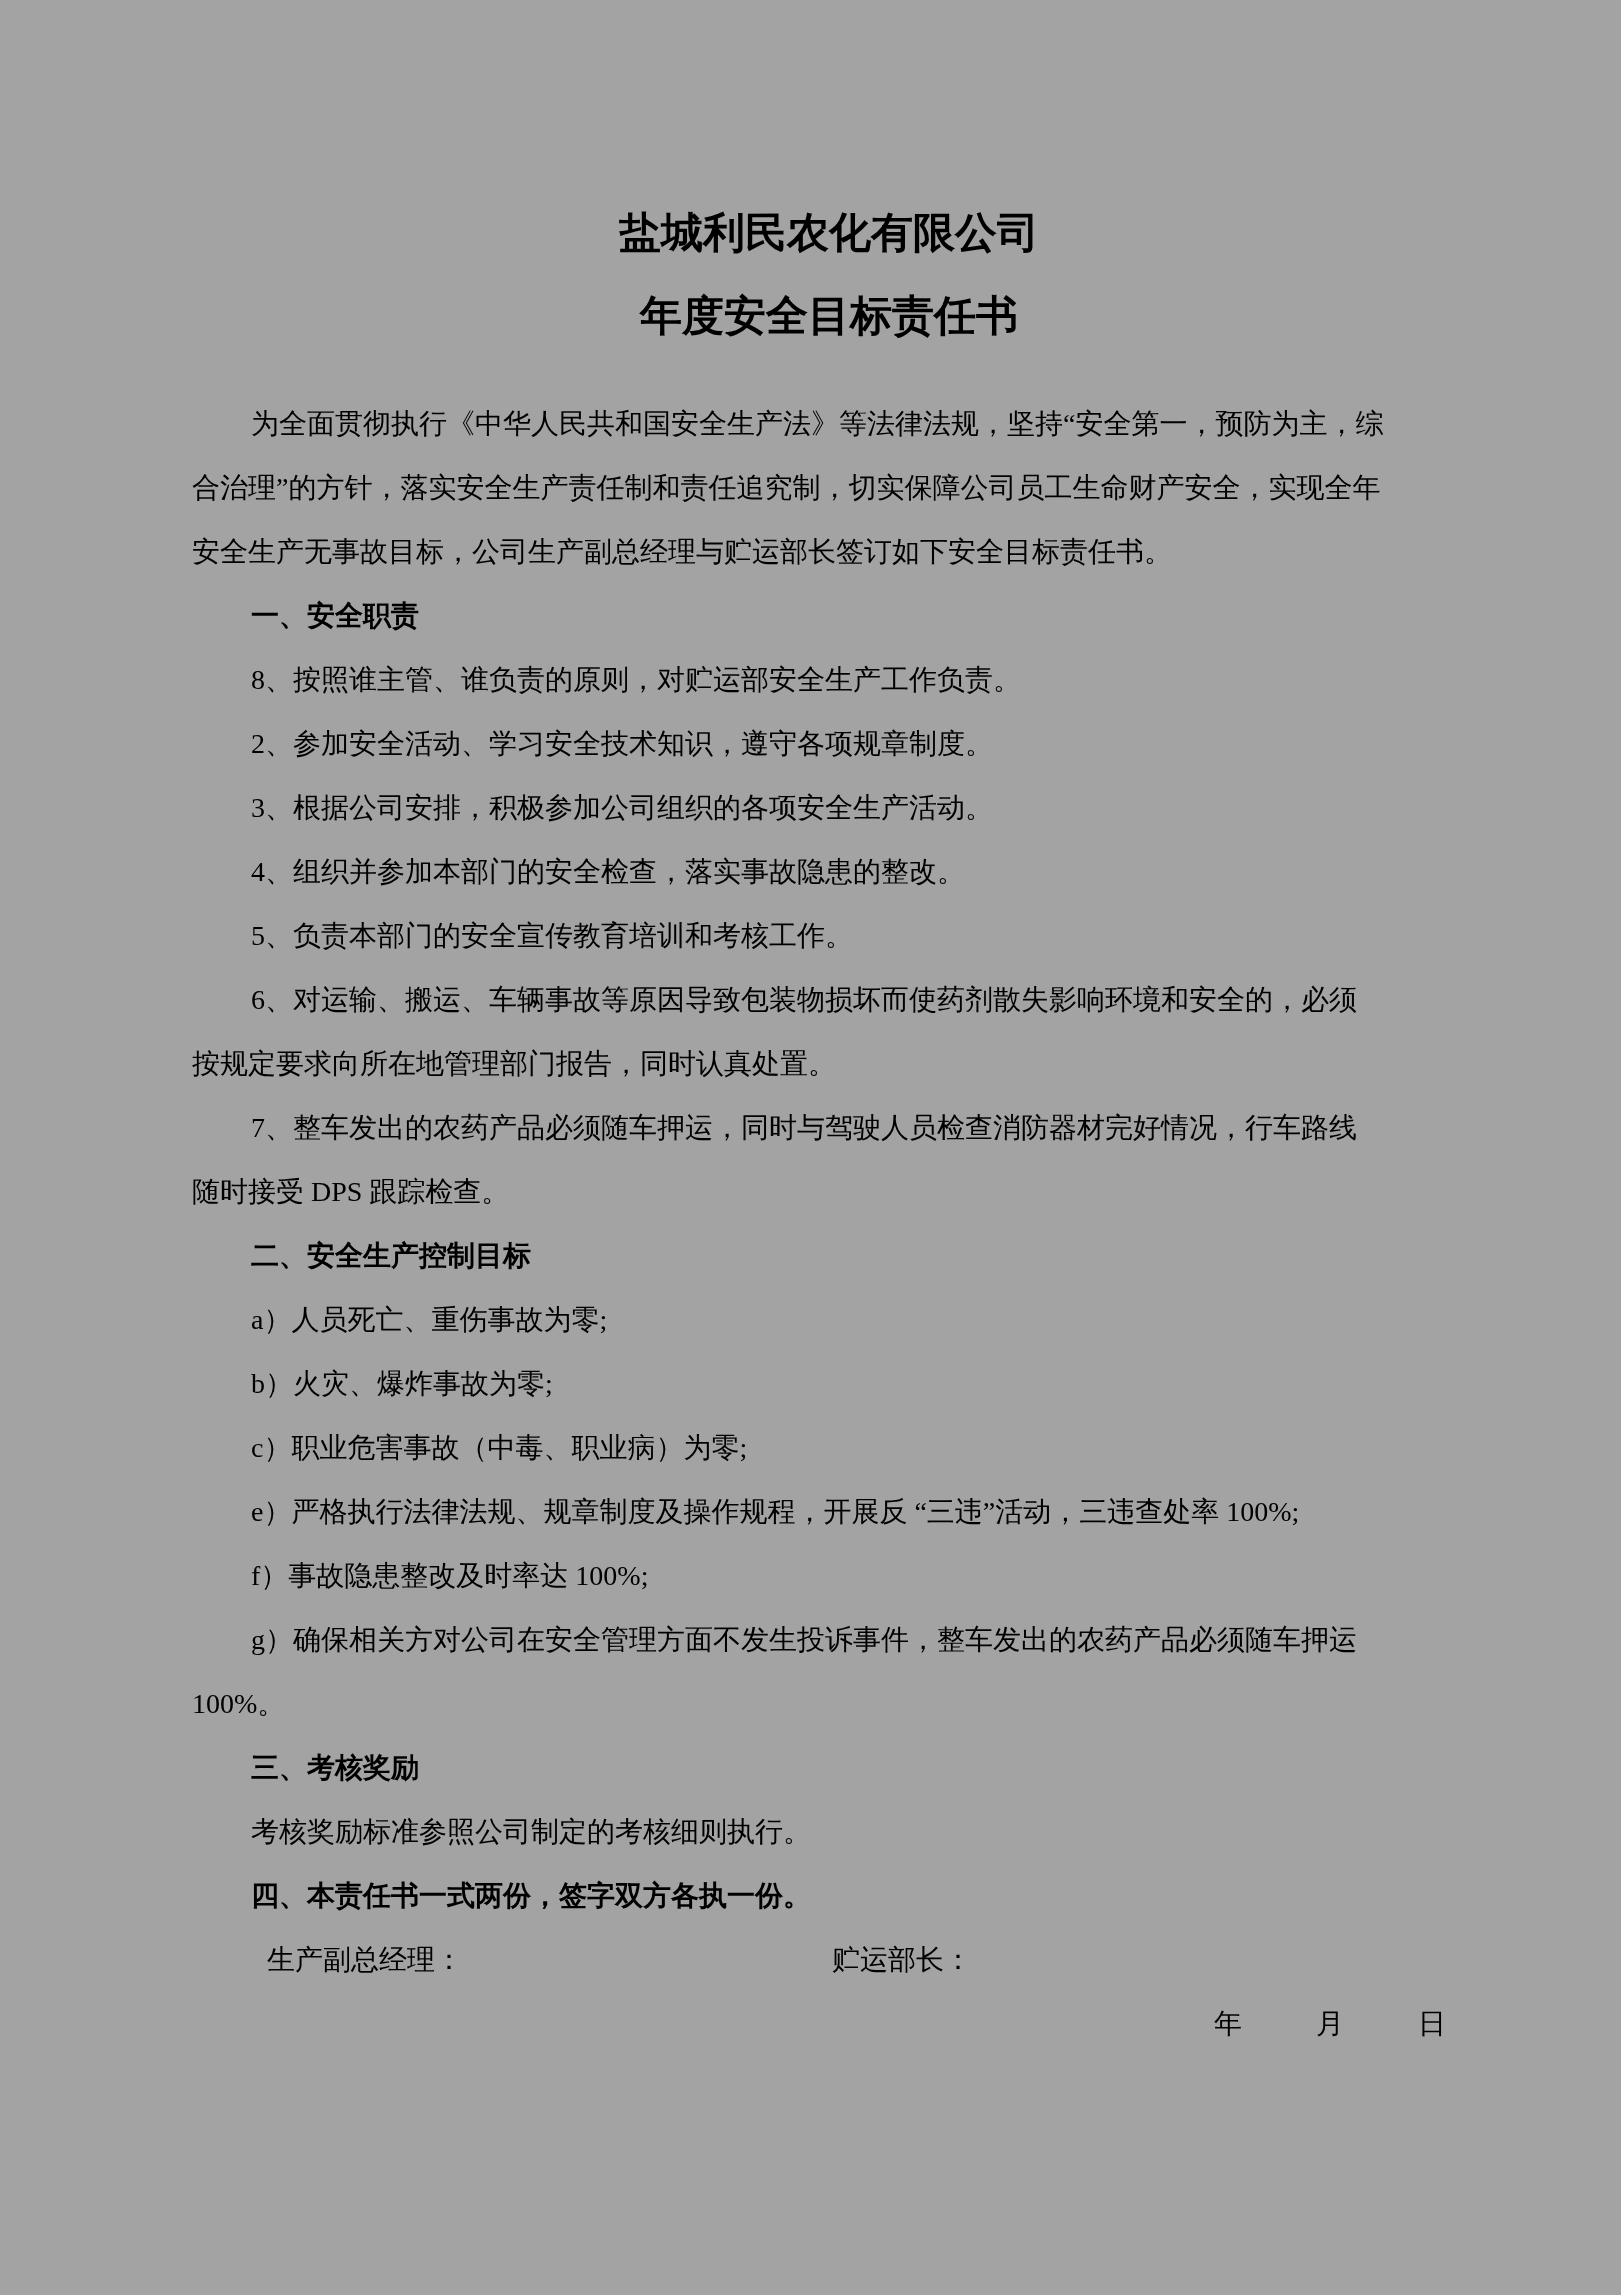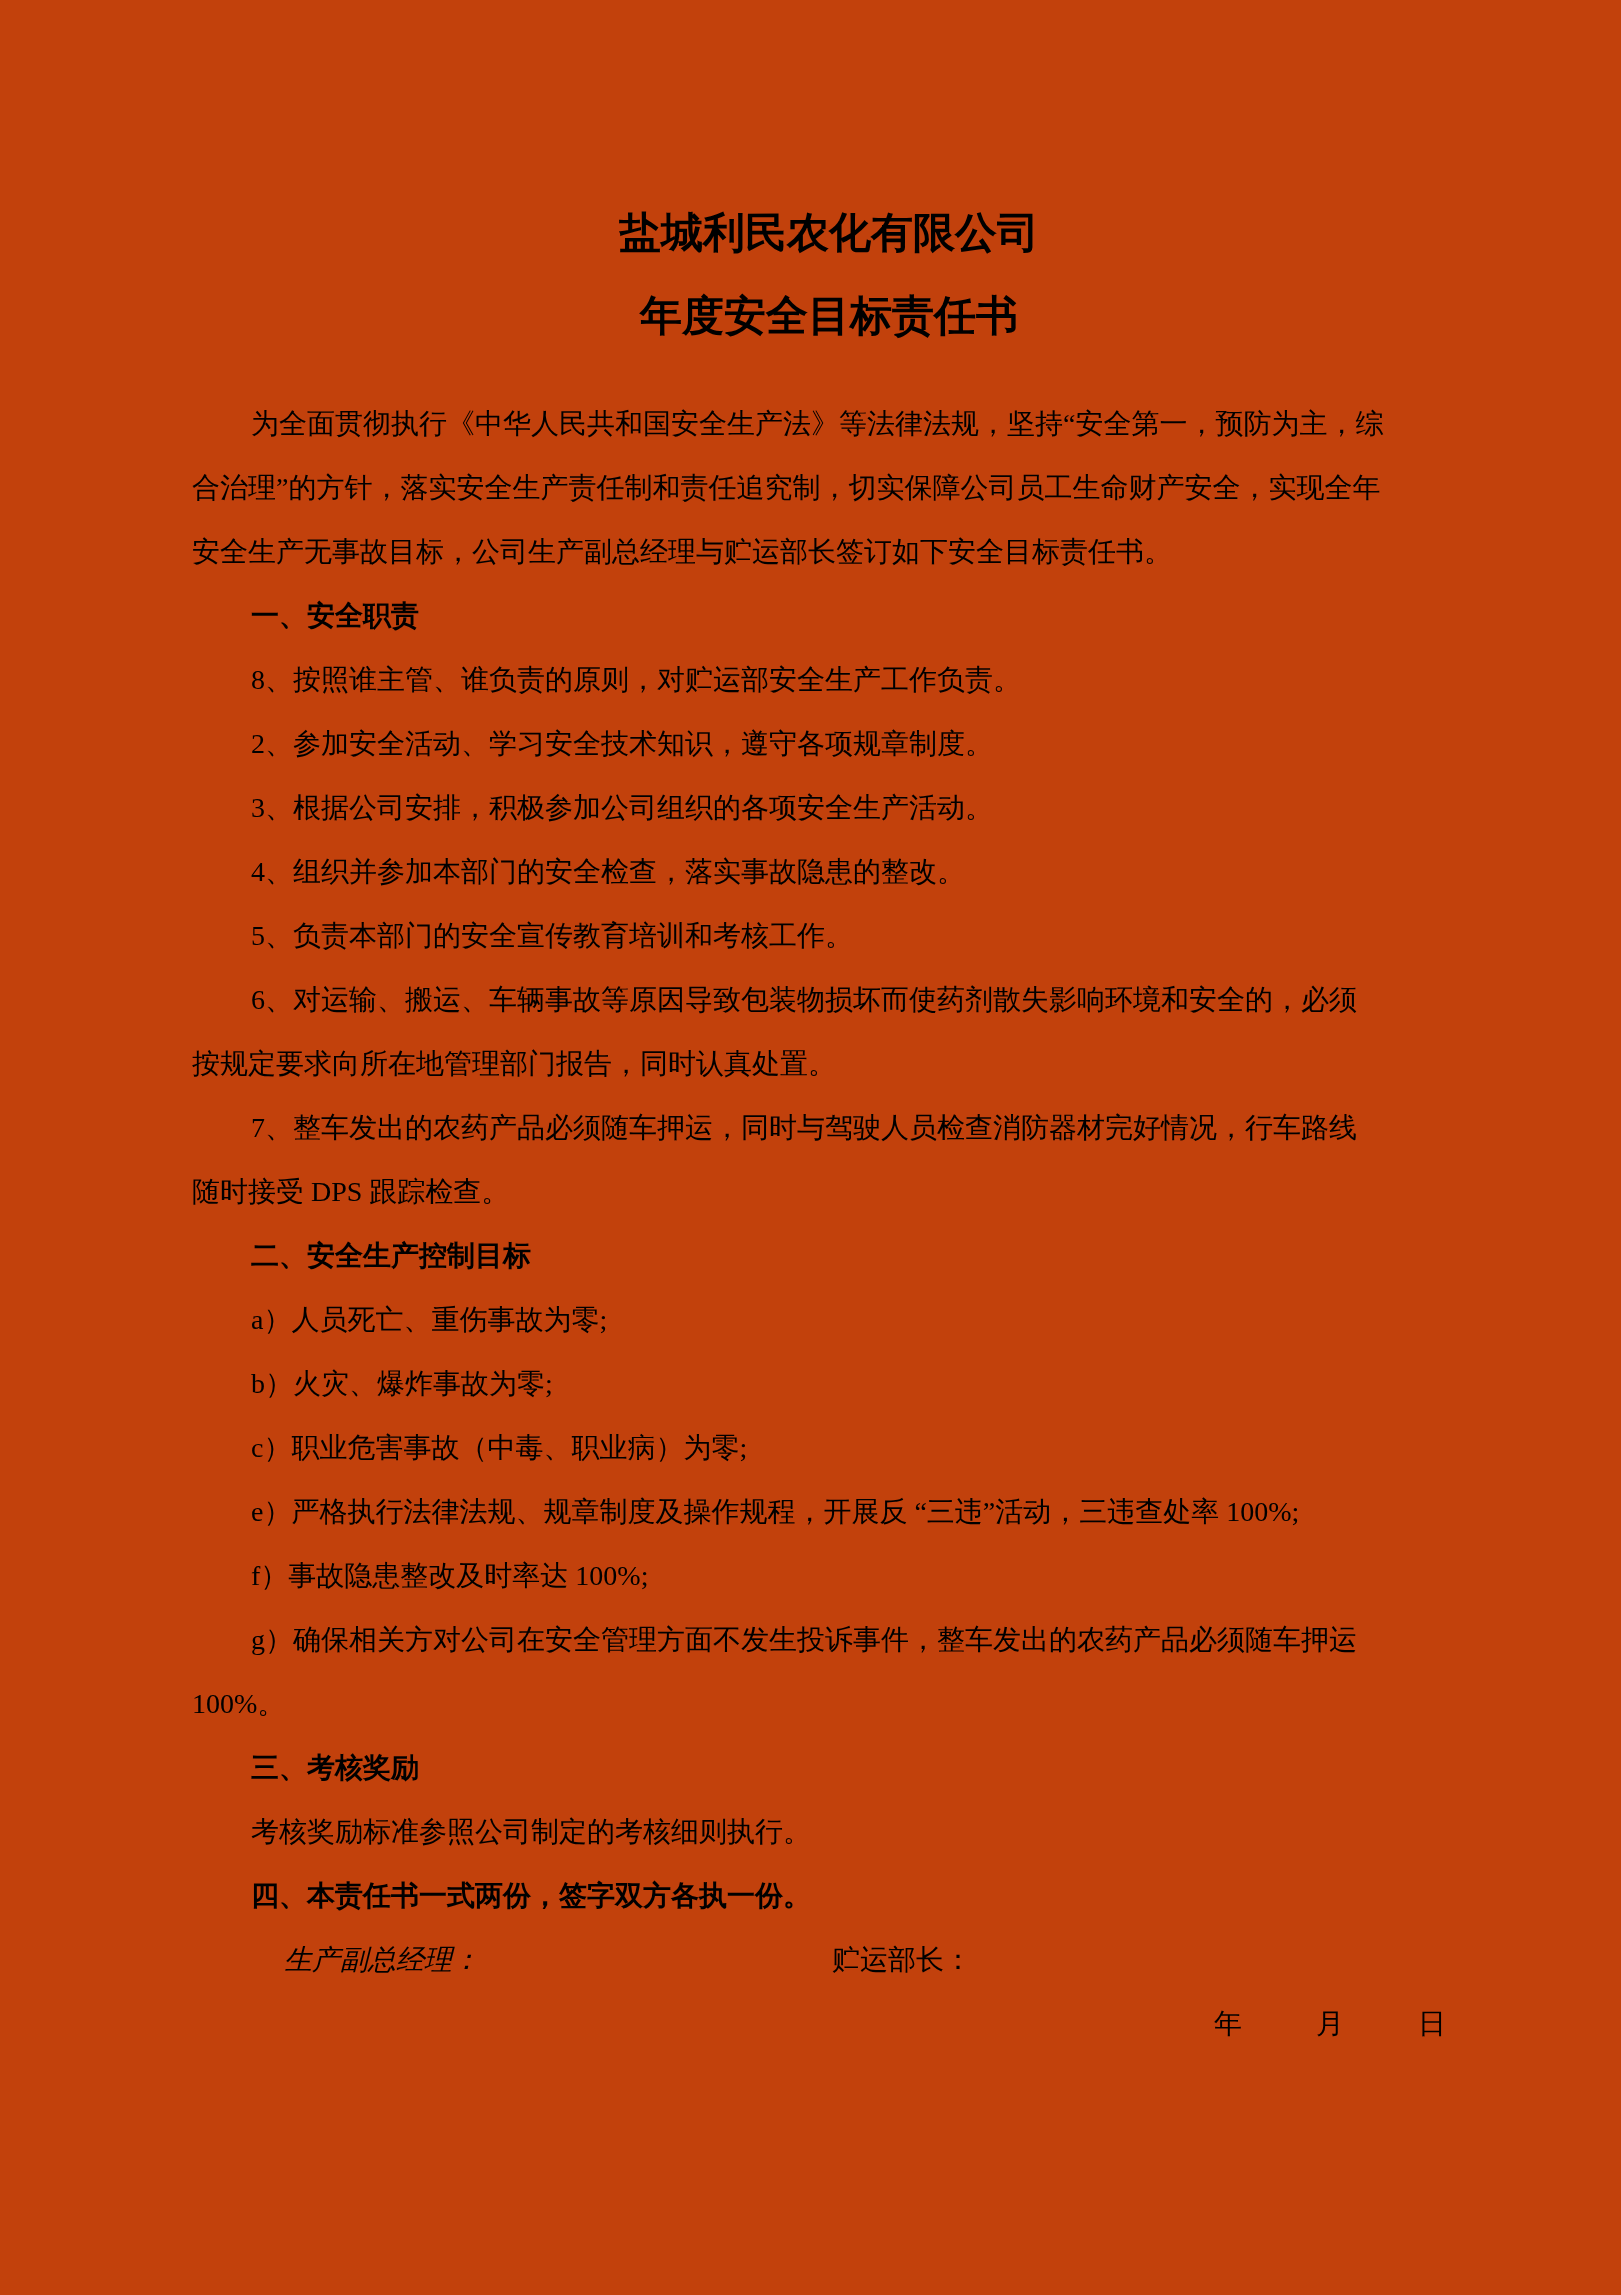--- a/index.html
+++ b/index.html
@@ -10,21 +10,21 @@
   body {
     width: 1621px;
     height: 2295px;
     font-family: "Liberation Serif", "DejaVu Serif", serif;
     color: #000000;
   }
   .page {
     position: relative;
     width: 1621px;
     height: 2295px;
-    background: #c2410c;
+    background: #a3a3a3;
     overflow: hidden;
   }
   .content {
     position: absolute;
     left: 192px;
     top: 0;
     width: 1274px;
   }
   .title {
     margin: 0;
@@ -50,21 +50,21 @@
     text-indent: 59px;
   }
   .bold {
     font-weight: bold;
   }
   .sig-row {
     position: relative;
     height: 64px;
     line-height: 64px;
   }
-  .sig-left  { position: absolute; left: 92px; white-space: nowrap; font-style: italic; }
+  .sig-left  { position: absolute; left: 75px; white-space: nowrap; }
   .sig-right { position: absolute; left: 640px; white-space: nowrap; }
   .date-row {
     position: relative;
     height: 64px;
     line-height: 64px;
   }
   .date-year  { position: absolute; left: 1022px; }
   .date-month { position: absolute; left: 1124px; }
   .date-day   { position: absolute; left: 1226px; }
 </style>

